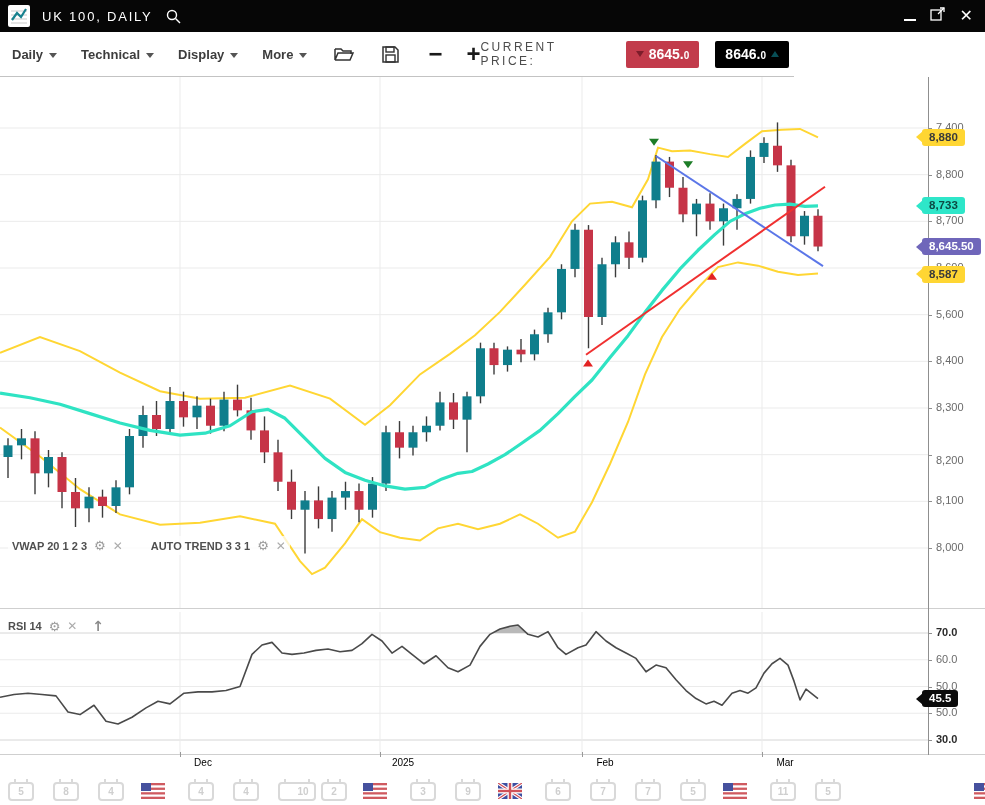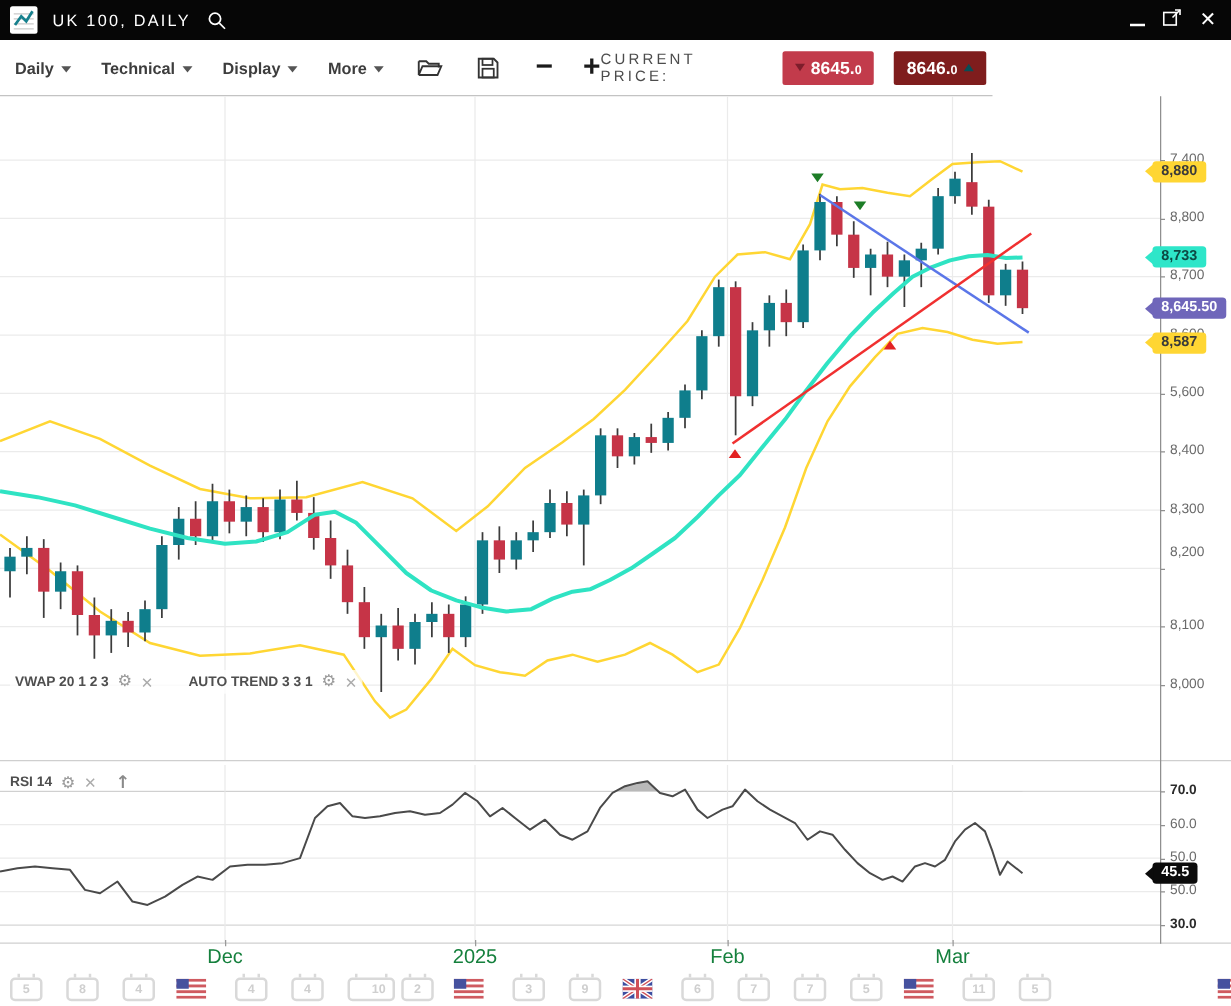--- a/index.html
+++ b/index.html
@@ -55,21 +55,21 @@
   
   .axis-label{position:absolute;left:936px;font-size:11px;color:#6a6a6a;white-space:nowrap;}
   .axis-label.strong{color:#2b2b2b;font-weight:bold;}
   .axis-tick{position:absolute;left:928px;width:4px;height:1px;background:#8f8f8f;}
   .tag{position:absolute;left:922px;height:17px;line-height:17px;padding:0 7px;border-radius:3px;
        font-size:11.5px;font-weight:bold;white-space:nowrap;}
   .tag .tip{position:absolute;left:-6px;top:2.5px;width:0;height:0;
             border-top:6px solid transparent;border-bottom:6px solid transparent;}
 
   
-  .date-label{position:absolute;top:757px;font-size:16px;color:#15803d;transform:translateX(-50%);}
+  .date-label{position:absolute;top:757px;font-size:10px;color:#000000;transform:translateX(-50%);margin-left:23px;}
   .date-tick{position:absolute;top:752px;width:1px;height:5px;background:#999;}
   .cal{position:absolute;top:782px;width:22px;height:15px;border:2px solid #d9d9d9;border-radius:4px;
        color:#cfcfcf;font-size:10px;font-weight:bold;text-align:center;line-height:15px;cursor:pointer;}
   .cal:before,.cal:after{content:"";position:absolute;top:-5px;width:2px;height:3px;background:#d9d9d9;}
   .cal:before{left:4px;} .cal:after{right:4px;}
   .flag{position:absolute;top:783px;cursor:pointer;}
 </style>
 </head>
 <body>
 
@@ -135,21 +135,21 @@
   </span>
   <span class="zoom-out">−</span>
   <span class="zoom-in">+</span>
 
   <div class="price-area">
     <span class="cp-label">CURRENT PRICE:</span>
     <div class="px-btn px-sell" id="sellBtn" style="background: rgb(194, 59, 75);">
       <span class="tri-dn"></span>
       <span id="sellVal">8645.<span class="frac">0</span></span>
     </div>
-    <div class="px-btn" id="buyBtn" style="background: #7f1d1d;">
+    <div class="px-btn" id="buyBtn" style="background: #000000;">
       <span id="buyVal">8646.<span class="frac">0</span></span>
       <span class="tri-up"></span>
     </div>
   </div>
 </div>
 
 <svg id="mainChart" width="928" height="531">
     <g>
       <line x1="0" y1="51" x2="928" y2="51" stroke="#ebebeb" stroke-width="1"></line>
       <line x1="0" y1="97.66666666666666" x2="928" y2="97.66666666666666" stroke="#ebebeb" stroke-width="1"></line>
@@ -346,21 +346,21 @@
     <div class="axis-label" style="top: 214.333px;">8,700</div>
     <div class="axis-tick" style="top: 221.333px;"></div>
     <div class="axis-label" style="top: 261px;">8,600</div>
     <div class="axis-tick" style="top: 268px;"></div>
     <div class="axis-label" style="top: 307.667px;">5,600</div>
     <div class="axis-tick" style="top: 314.667px;"></div>
     <div class="axis-label" style="top: 354.333px;">8,400</div>
     <div class="axis-tick" style="top: 361.333px;"></div>
     <div class="axis-label" style="top: 401px;">8,300</div>
     <div class="axis-tick" style="top: 408px;"></div>
-    <div class="axis-label" style="top: 436px;">8,200</div>
+    <div class="axis-label" style="top: 454px;">8,200</div>
     <div class="axis-tick" style="top: 454.667px;"></div>
     <div class="axis-label" style="top: 494.333px;">8,100</div>
     <div class="axis-tick" style="top: 501.333px;"></div>
     <div class="axis-label" style="top: 541px;">8,000</div>
     <div class="axis-tick" style="top: 548px;"></div>
     <div class="axis-label strong" style="top: 626px;">70.0</div>
     <div class="axis-tick" style="top: 633px;"></div>
     <div class="axis-label" style="top: 652.75px;">60.0</div>
     <div class="axis-tick" style="top: 659.75px;"></div>
     <div class="axis-label" style="top: 679.5px;">50.0</div>

